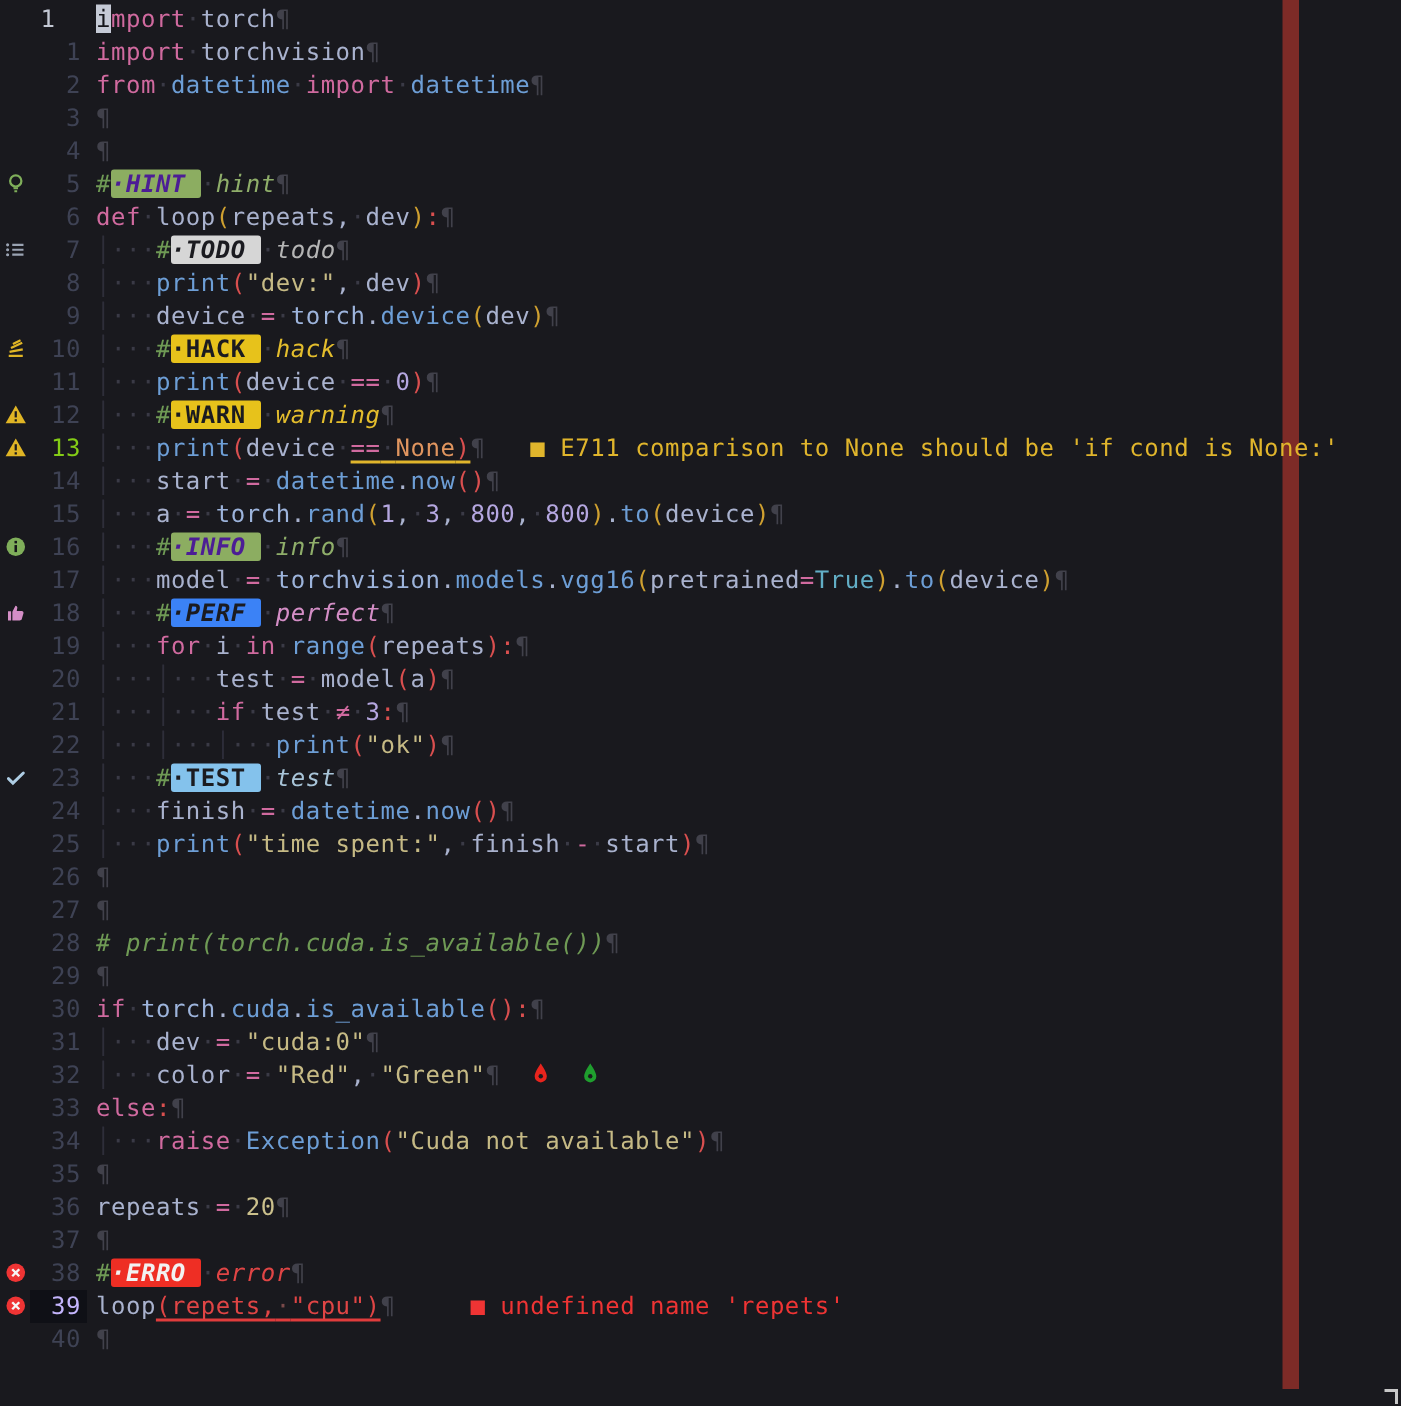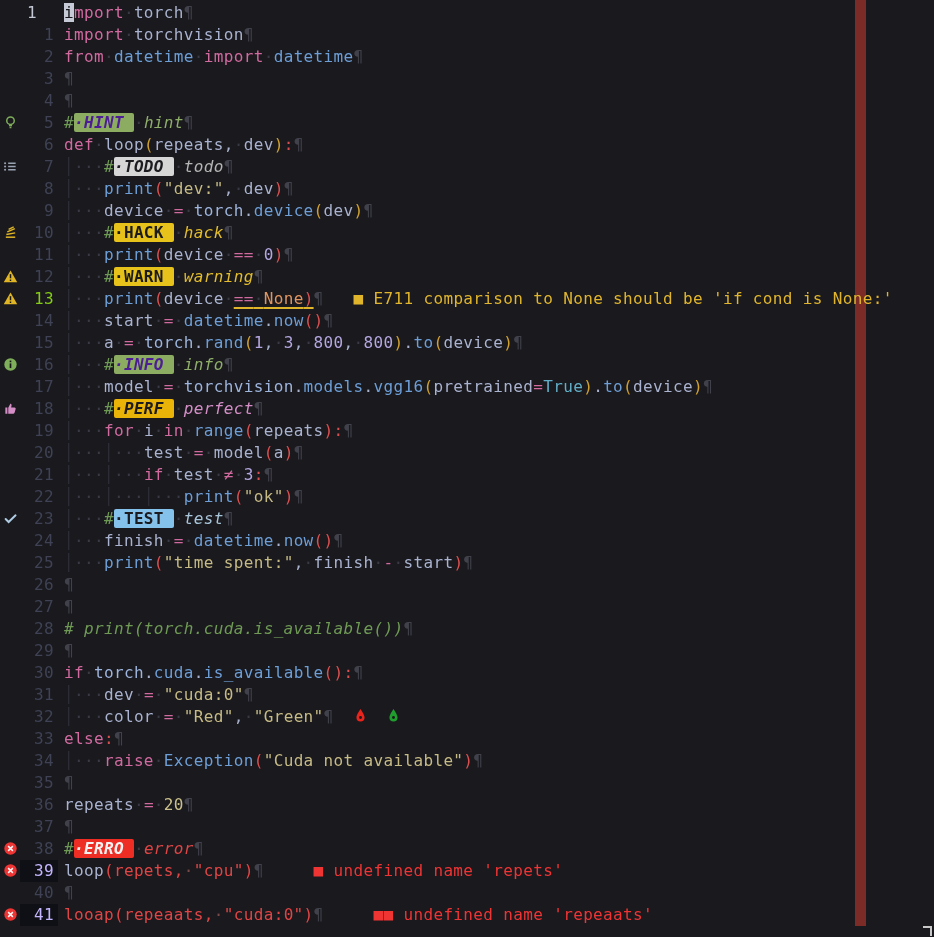--- a/index.html
+++ b/index.html
@@ -35,26 +35,26 @@
   .seg-true{color:#62aec6}
   .seg-err{color:#e04545}
   .seg-ws{color:#3a3a46}
   .seg-wsr{color:#7a4a4a}
   .seg-eol{color:#41414b}
   .seg-gd{color:#2e2e3a}
   .seg-sp{color:transparent}
   .seg-diagw{color:#e0b52c}
   .seg-diage{color:#ef3434}
   .seg-ul-y{text-decoration:underline;text-decoration-color:#e0b52c;text-decoration-thickness:1.5px;text-underline-offset:3px;}
-  .seg-ul-r{text-decoration-color:#e03c3c;text-decoration-thickness:1.5px;text-underline-offset:3px;margin-top:44px;}
+  .seg-ul-r{text-decoration:underline;text-decoration-color:#e03c3c;text-decoration-thickness:1.5px;text-underline-offset:3px;margin-top:44px;}
   .seg-cursor{background:#c5cad6;color:#15151a;}
   .seg-b-hint,.seg-b-info{background:#8cad61;font-weight:bold;font-style:italic;color:#4c1d95;border-radius:2px;}
   .seg-b-todo{background:#d6d6d6;font-weight:bold;font-style:italic;color:#1b1b20;border-radius:2px;}
   .seg-b-hack,.seg-b-warn{background:#e7c21b;font-weight:bold;color:#1b1b20;border-radius:2px;}
-  .seg-b-perf{background:#eab308;font-weight:bold;font-style:italic;color:#1b1b20;border-radius:2px;}
+  .seg-b-perf{background:#3b82f6;font-weight:bold;font-style:italic;color:#1b1b20;border-radius:2px;}
   .seg-b-test{background:#84c2ec;font-weight:bold;color:#1b1b20;border-radius:2px;}
   .seg-b-erro{background:#ee2e24;font-weight:bold;font-style:italic;color:#f2f2f2;border-radius:2px;text-align:center;}
   
   .seg-l-g{color:#8fae6a;font-style:italic}
   .seg-l-gray{color:#b5b5b5;font-style:italic}
   .seg-l-y{color:#e3bd2d;font-style:italic}
   .seg-l-p{color:#d48ec6;font-style:italic}
   .seg-l-b{color:#a8c4d8;font-style:italic}
   .seg-l-r{color:#e04545;font-style:italic}
   #corner-glyph{position:absolute;right:2px;bottom:1px;width:7px;height:8px;border:2px solid #c8c8c8;border-bottom:none;border-left:none;z-index:3;}
@@ -144,19 +144,15 @@
       <div class="row"><span class="gicon"></span><span class="lnum">37</span><span class="code"><span class="seg-eol">¶</span></span></div>
       <div class="row"><span class="gicon"><svg width="15" height="15" viewBox="0 0 16 16">
             <circle cx="8" cy="8" r="6.6" fill="#ef3434"></circle>
             <path d="M5.5 5.5l5 5M10.5 5.5l-5 5" stroke="#f6f6f6" stroke-width="1.7"></path>
           </svg></span><span class="lnum">38</span><span class="code"><span class="seg-cmt">#</span><span class="seg-b-erro">·ERRO </span><span class="seg-ws">·</span><span class="seg-l-r">error</span><span class="seg-eol">¶</span></span></div>
       <div class="row strip"><span class="gicon"><svg width="15" height="15" viewBox="0 0 16 16">
             <circle cx="8" cy="8" r="6.6" fill="#ef3434"></circle>
             <path d="M5.5 5.5l5 5M10.5 5.5l-5 5" stroke="#f6f6f6" stroke-width="1.7"></path>
           </svg></span><span class="lnum n-err">39</span><span class="code"><span class="seg-fg">loop</span><span class="seg-err seg-ul-r">(repets,</span><span class="seg-wsr seg-ul-r">·</span><span class="seg-err seg-ul-r">"cpu")</span><span class="seg-eol">¶</span><span class="seg-sp">     </span><span class="seg-diage">■</span><span class="seg-diage"> undefined name 'repets'</span></span></div>
       <div class="row"><span class="gicon"></span><span class="lnum">40</span><span class="code"><span class="seg-eol">¶</span></span></div>
-      <div class="row strip"><span class="gicon"><svg width="15" height="15" viewBox="0 0 16 16">
-            <circle cx="8" cy="8" r="6.6" fill="#ef3434"></circle>
-            <path d="M5.5 5.5l5 5M10.5 5.5l-5 5" stroke="#f6f6f6" stroke-width="1.7"></path>
-          </svg></span><span class="lnum n-err">41</span><span class="code"><span class="seg-err seg-ul-r">looap(repeaats,</span><span class="seg-wsr seg-ul-r">·</span><span class="seg-err seg-ul-r">"cuda:0")</span><span class="seg-eol">¶</span><span class="seg-sp">     </span><span class="seg-diage">■■</span><span class="seg-diage"> undefined name 'repeaats'</span></span></div>
     </div>
   <div id="corner-glyph"></div>
 </div>
 
 </body></html>

